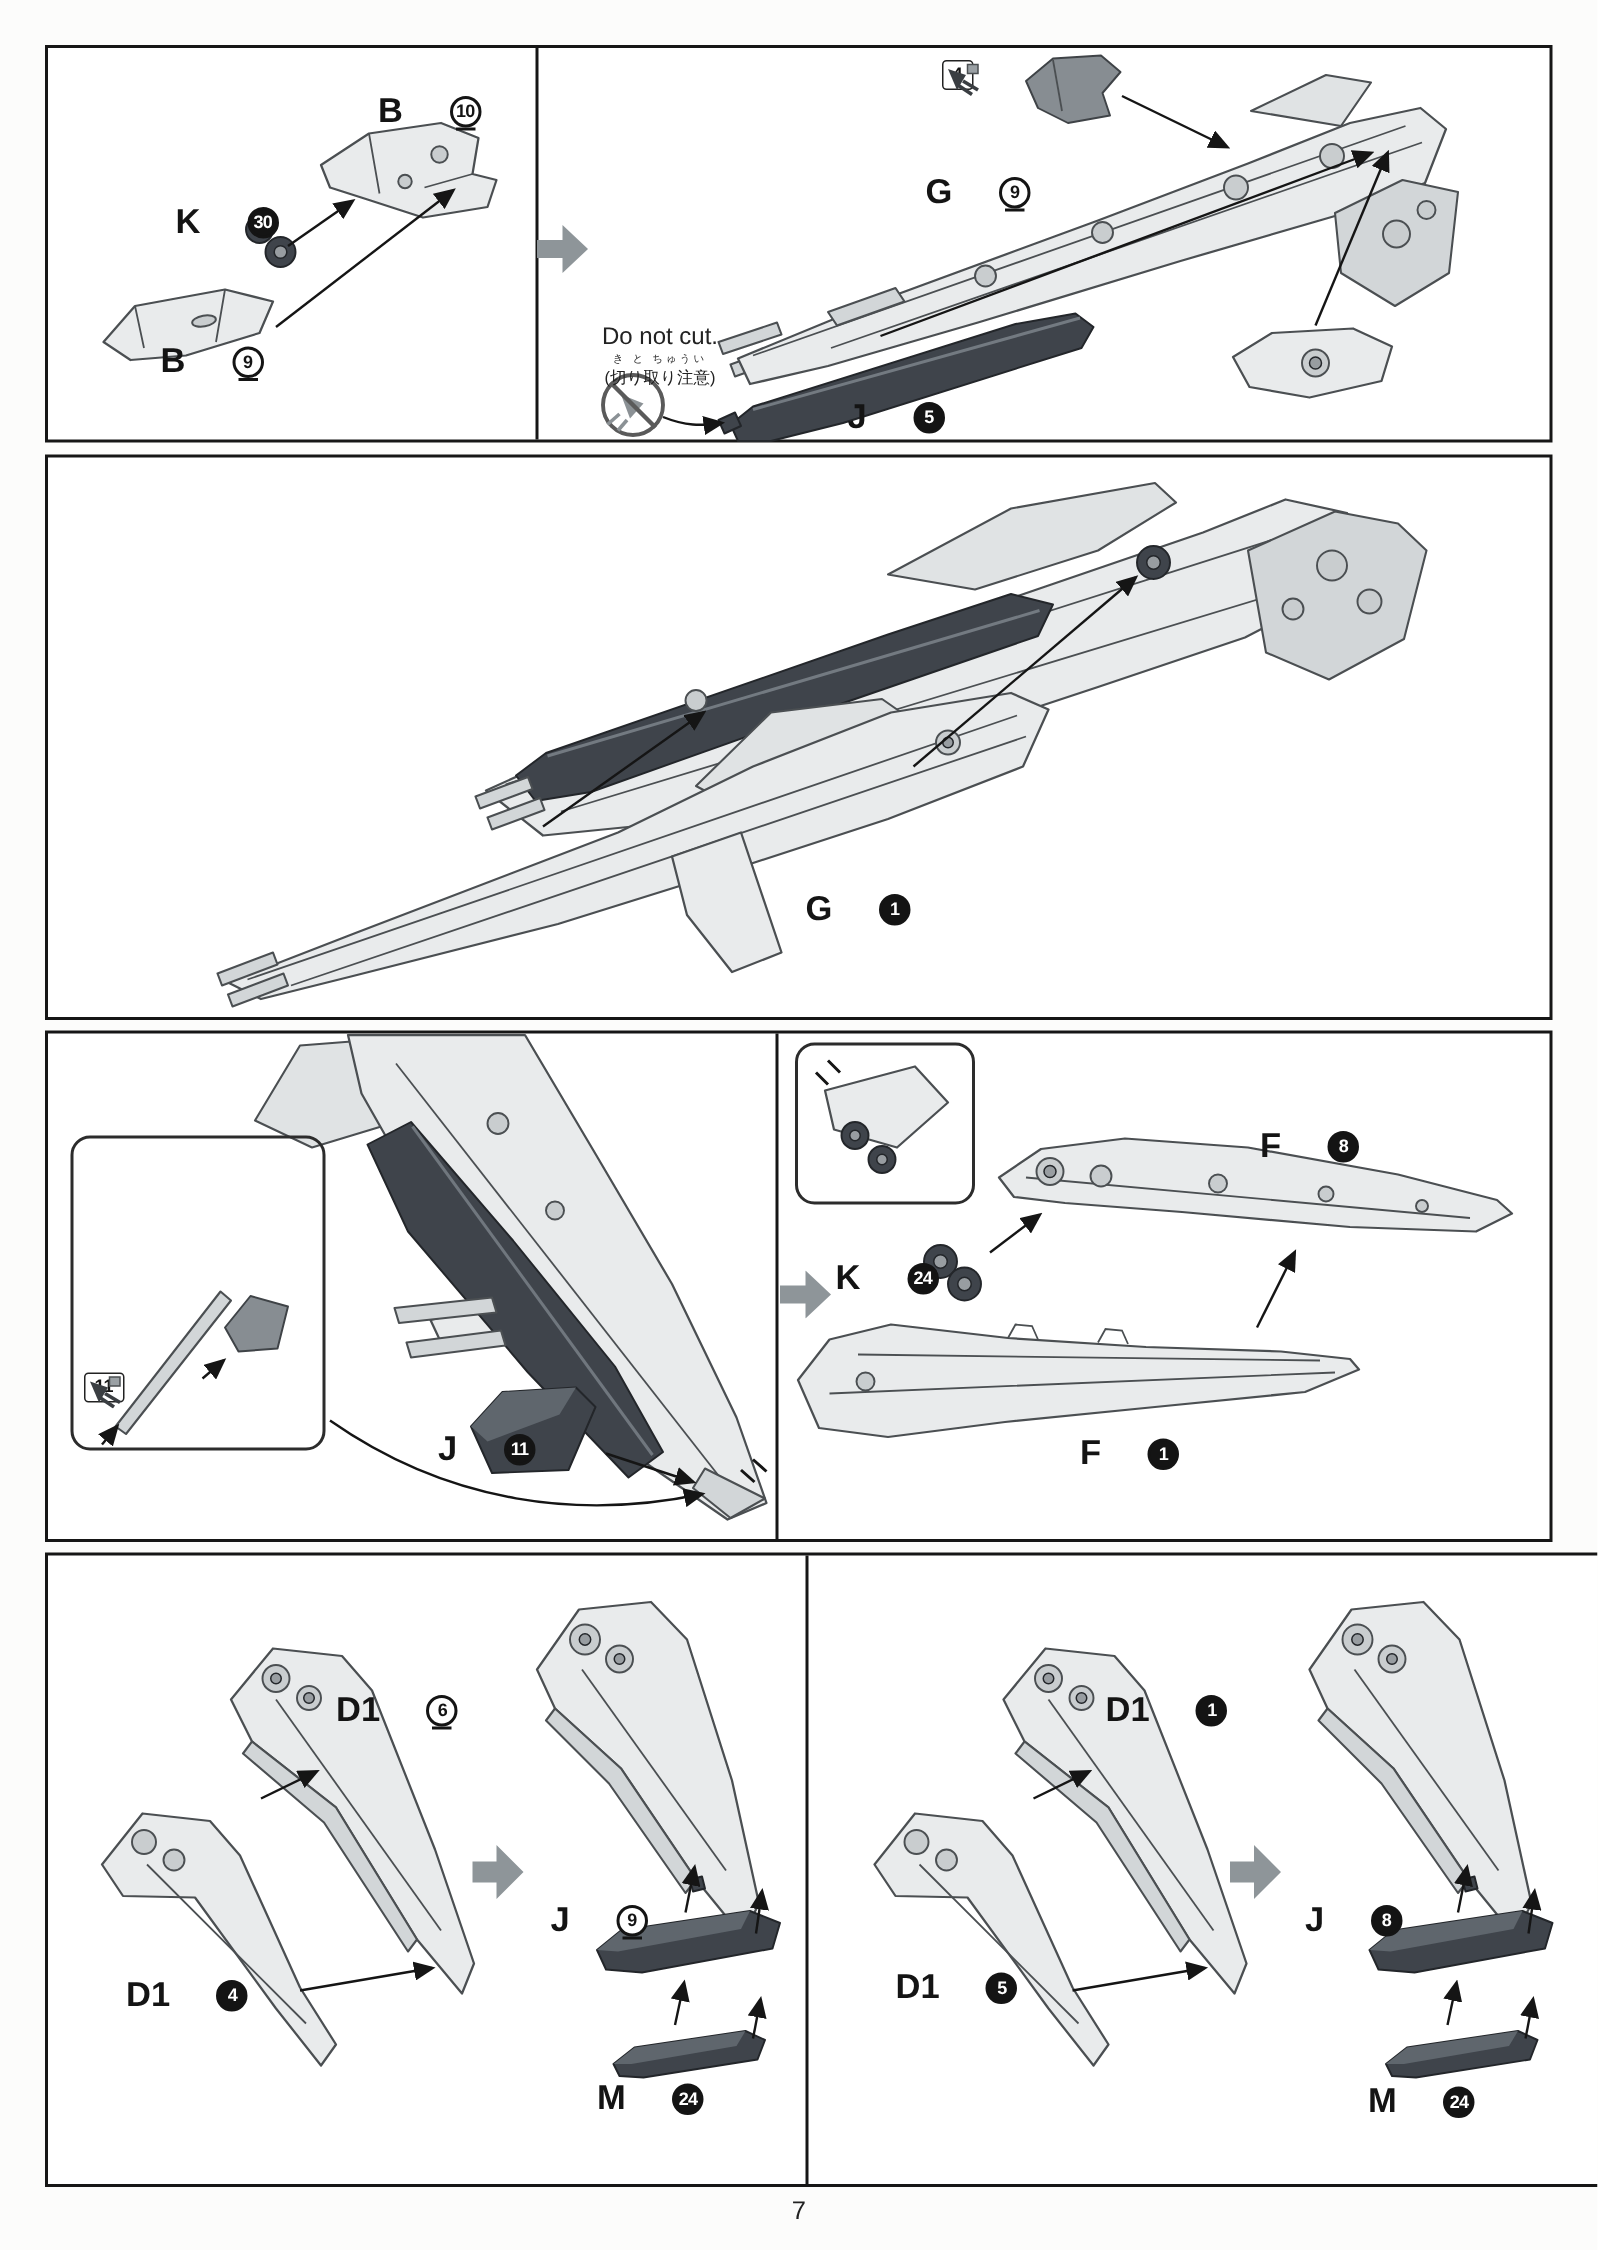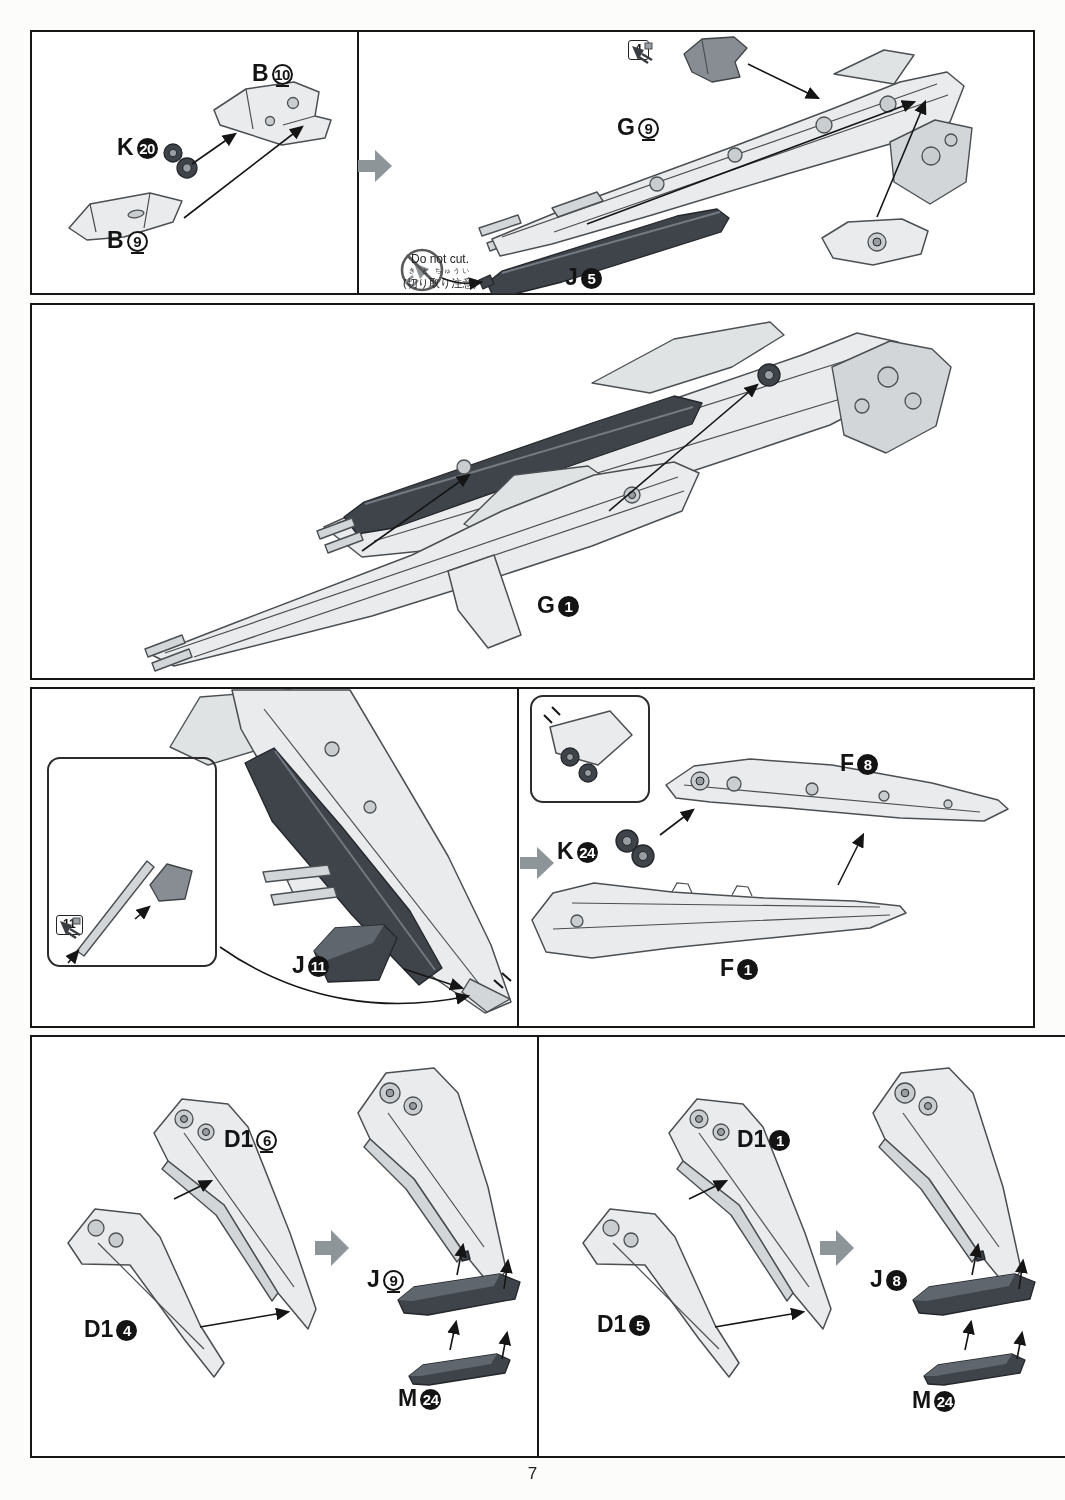--- a/index.html
+++ b/index.html
@@ -13,30 +13,30 @@
     position:absolute; border:2.5px solid #161616; background:#ffffff;
   }
   .panel svg { position:absolute; left:0; top:0; }
   .vdiv { position:absolute; top:0; bottom:0; width:2px; background:#161616; }
 
   
   .plabel { position:absolute; display:flex; align-items:center; gap:3px;
             font-size:23px; font-weight:700; color:#141414; line-height:1; z-index:5; }
   .pl-circ { display:inline-flex; align-items:center; justify-content:center;
              width:21px; height:21px; border-radius:50%;
-             font-size:15px; font-weight:700; letter-spacing:-0.5px;
-             position:relative; margin-top:1px; }
+             font-size:12px; font-weight:700; letter-spacing:-0.5px;
+             position:relative; margin-top:1px;margin-left:28px; }
   .pl-circ.o { border:2px solid #141414; background:#fff; color:#141414; }
   .pl-circ.f { border:2px solid #141414; background:#141414; color:#ffffff; }
   .pl-circ.u::after { content:""; position:absolute; left:2px; right:2px;
                       bottom:-4.5px; height:2px; background:#141414; }
 
   
   .note { position:absolute; width:120px; text-align:center; color:#222; z-index:5; }
-  .note .en   { font-size:12px;margin-top:36px; }
+  .note .en   { font-size:16px; }
   .note .furi { font-size:7px; letter-spacing:2px; }
   .note .jp   { font-size:11px;text-align:center; }
 
   
   .runner-badge { position:absolute; display:flex; align-items:center; gap:5px; z-index:5; }
   .badge-box { display:inline-block; border:1.5px solid #222; border-radius:3px;
                padding:1px 6px; font-size:12px; font-weight:700; color:#141414;
                background:#fff; line-height:1.3; }
 
   .inset { position:absolute; border:2px solid #2c2c2c; border-radius:13px;
@@ -166,21 +166,21 @@
       <div class="furi">き と ちゅうい</div>
       <div class="jp">(切り取り注意)</div>
     </div>
 
     <div class="plabel" style="left:220px;top:30px">
       <span class="pl-letter">B</span>
       <span class="pl-circ o u">10</span>
     </div>
     <div class="plabel" style="left:85px;top:104px">
       <span class="pl-letter">K</span>
-      <span class="pl-circ f">20</span>
+      <span class="pl-circ f">30</span>
     </div>
     <div class="plabel" style="left:75px;top:197px">
       <span class="pl-letter">B</span>
       <span class="pl-circ o u">9</span>
     </div>
     <div class="plabel" style="left:585px;top:84px">
       <span class="pl-letter">G</span>
       <span class="pl-circ o u">9</span>
     </div>
     <div class="plabel" style="left:533px;top:234px">

